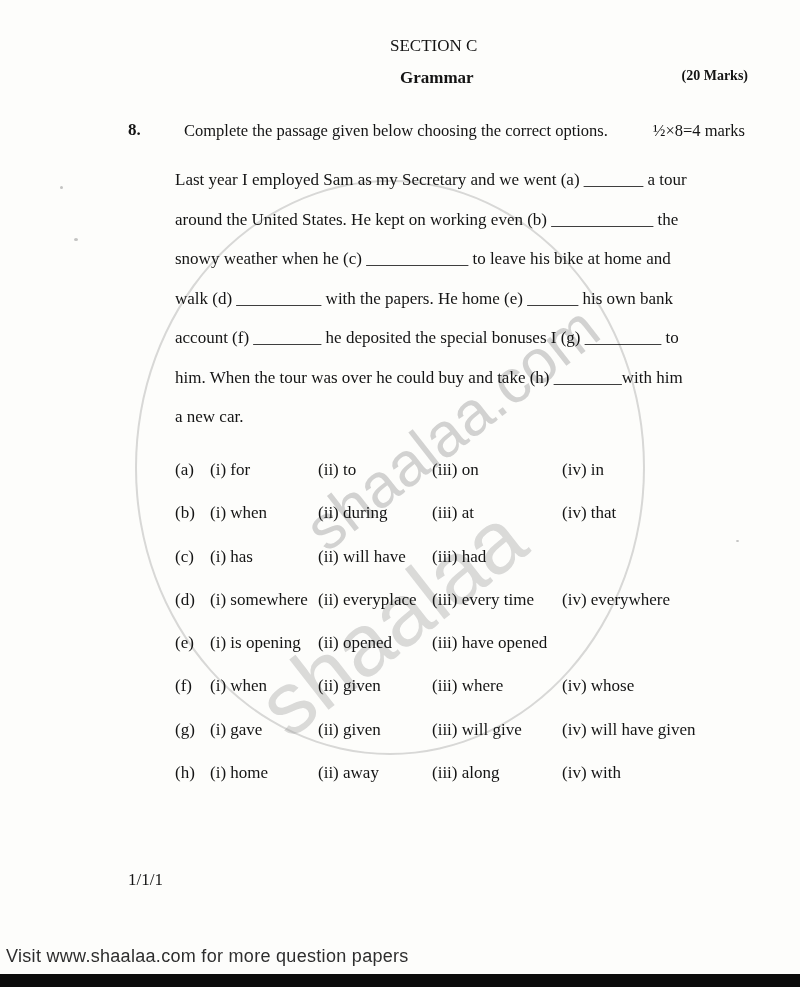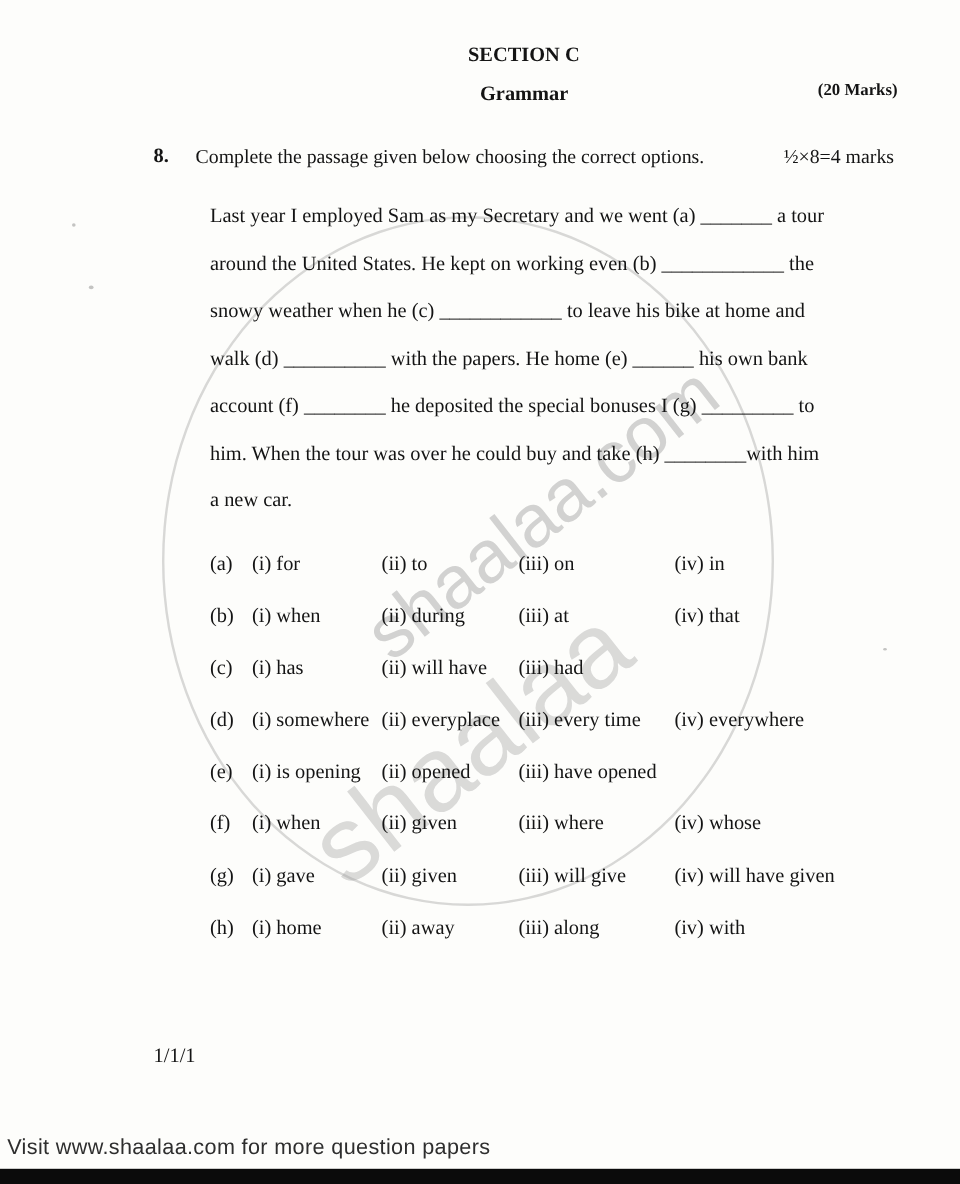--- a/index.html
+++ b/index.html
@@ -28,27 +28,27 @@
     position: absolute;
     font-family: "Liberation Sans", sans-serif;
     color: rgba(150,150,150,0.42);
     white-space: nowrap;
     transform: translate(-50%,-50%) rotate(-38deg);
   }
   .wm-text-1 { left: 452px; top: 428px; font-size: 62px; }
   .wm-text-2 { left: 392px; top: 622px; font-size: 88px; color: rgba(155,155,155,0.36); }
 
   
-  .section-title { position: absolute; left: 390px; top: 36px; font-size: 17px; font-weight: bold; }
+  .section-title { position: absolute; left: 390px; top: 36px; font-size: 17px; font-weight: normal; }
   .subject-title { position: absolute; left: 400px; top: 68px; font-size: 17px; font-weight: bold; }
   .section-marks { position: absolute; right: 52px; top: 68px; font-size: 14px; font-weight: bold; }
 
   
   .q-number { position: absolute; left: 128px; top: 120px; font-size: 17px; font-weight: bold; }
-  .q-text   { position: absolute; left: 163px; top: 121px; font-size: 16.5px; }
+  .q-text   { position: absolute; left: 184px; top: 121px; font-size: 16.5px; }
   .q-marks  { position: absolute; right: 55px; top: 121px; font-size: 16.5px; }
 
   
   .passage {
     position: absolute; left: 175px; top: 160px; width: 535px;
     font-size: 17px; line-height: 39.5px;
   }
   .passage-line { white-space: nowrap; font-family: Liberation Serif, serif; }
 
   

